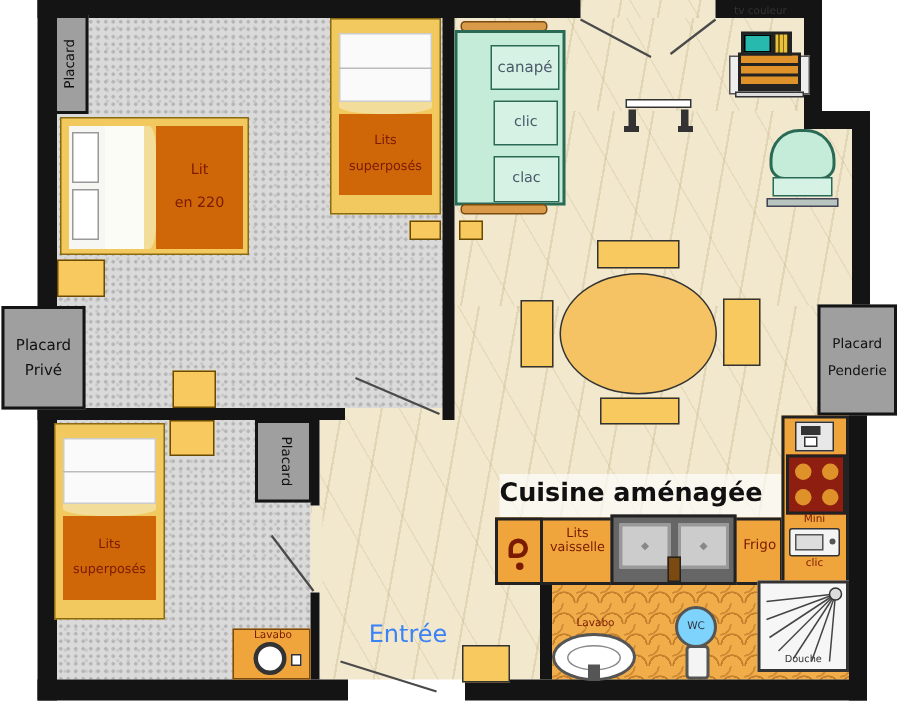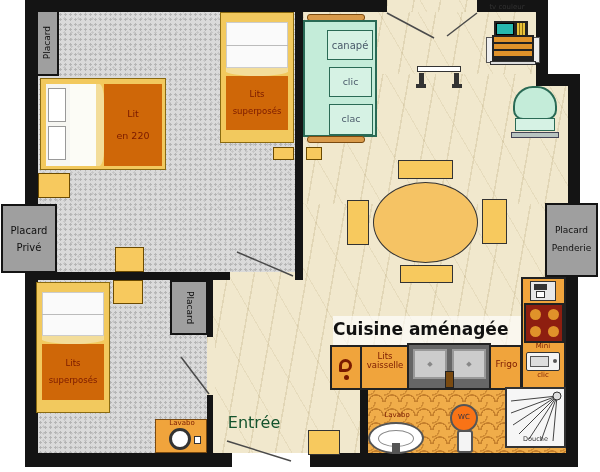--- a/index.html
+++ b/index.html
@@ -197,31 +197,31 @@
     <div class="abs" style="left:4px;top:21px;width:11px;height:11px;background:#e0922a;border-radius:50%;"></div>
     <div class="abs" style="left:22px;top:21px;width:11px;height:11px;background:#e0922a;border-radius:50%;"></div>
   </div>
   <div class="abs lbl rlbl" style="left:526px;top:343px;width:34px;font-size:7px;">Mini</div>
   <div class="abs" style="left:526px;top:352px;width:34px;height:19px;background:#f4f4f4;border:1.5px solid #333;border-radius:2px;">
     <div class="abs" style="left:3px;top:3px;width:19px;height:11px;background:#ddd;border:1px solid #555;"></div>
     <div class="abs" style="left:26px;top:6px;width:4px;height:4px;background:#555;border-radius:50%;"></div>
   </div>
   <div class="abs lbl rlbl" style="left:526px;top:372px;width:34px;font-size:7px;">clic</div>
 
-  <div class="abs lbl" style="left:216px;top:414px;width:76px;font-size:16px;color:#14532d;">Entrée</div>
+  <div class="abs lbl" style="left:234px;top:414px;width:76px;font-size:16px;color:#3b82f6;">Entrée</div>
   <div class="abs chair" style="left:308px;top:430px;width:32px;height:25px;"></div>
 
   <div class="abs lbl rlbl" style="left:368px;top:412px;width:58px;font-size:7px;">Lavabo</div>
   <div class="abs" style="left:368px;top:422px;width:56px;height:32px;background:#fff;border:2px solid #555;border-radius:50%;">
     <div class="abs" style="left:8px;top:6px;width:36px;height:17px;border:1.5px solid #888;border-radius:50%;"></div>
     <div class="abs" style="left:22px;top:19px;width:8px;height:11px;background:#555;"></div>
   </div>
   <div class="abs" style="left:447px;top:402px;width:36px;height:54px;">
     <div class="abs" style="left:10px;top:28px;width:16px;height:23px;background:#f4f4f4;border:2px solid #555;border-radius:3px;"></div>
-    <div class="abs lbl" style="left:3px;top:2px;width:28px;height:28px;background:#f97316;border:2px solid #555;border-radius:50%;display:flex;align-items:center;justify-content:center;">
+    <div class="abs lbl" style="left:3px;top:2px;width:28px;height:28px;background:#7dd3fc;border:2px solid #555;border-radius:50%;display:flex;align-items:center;justify-content:center;">
       <span style="font-size:7px;color:#334;">WC</span>
     </div>
   </div>
   <div class="abs" style="left:505px;top:387px;width:61px;height:61px;background:#f6f6f6;border:2px solid #333;padding-left:31px;">
     <svg width="57" height="57" style="position:absolute;left:0;top:0;">
       <g stroke="#444" stroke-width="1">
         <line x1="50" y1="7" x2="4" y2="12"></line>
           <line x1="50" y1="7" x2="4" y2="24"></line>
         <line x1="50" y1="7" x2="6" y2="36"></line>
           <line x1="50" y1="7" x2="12" y2="45"></line>

